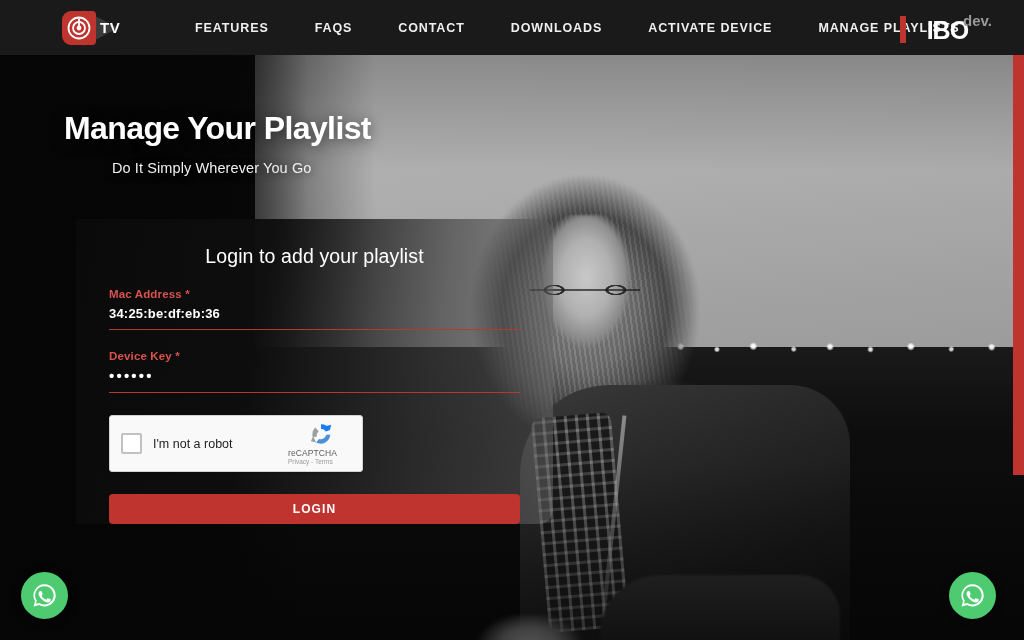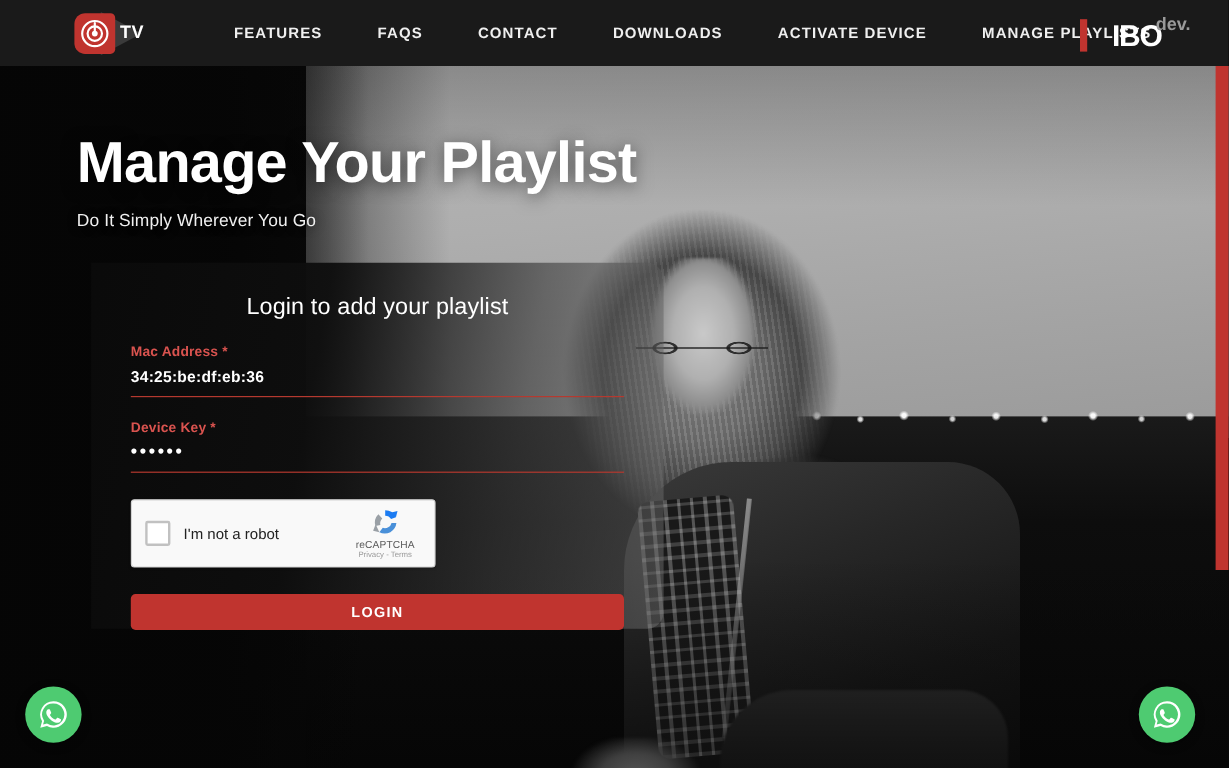--- a/index.html
+++ b/index.html
@@ -145,26 +145,27 @@
 
   
   .right-stripe {
     position: absolute; right: 0; top: 55px; width: 11px; height: 420px;
     background: #c0342f; z-index: 15;
   }
 
   
   .hero { position: absolute; left: 64px; top: 112px; z-index: 20; }
   .hero h1 {
-    color: #fff; font-size: 48px; font-weight: 700; letter-spacing: -.6px; line-height: 1.05;
+    color: #fff; font-size: 32px; font-weight: 700; letter-spacing: -.6px; line-height: 1.05;
     text-shadow: 0 2px 14px rgba(0,0,0,.55);
   }
   .hero p {
     color: #f0f0f0; font-size: 14.5px; font-weight: 400; margin-top: 14px; letter-spacing: .1px;
     text-shadow: 0 1px 8px rgba(0,0,0,.6);
+    margin-left: 48px;
   }
 
   
   .login-panel {
     position: absolute; left: 76px; top: 219px; width: 477px; height: 305px; z-index: 22;
     background: linear-gradient(100deg, rgba(10,10,10,.97) 0%, rgba(14,14,14,.96) 38%, rgba(60,60,60,.62) 72%, rgba(120,120,120,.45) 100%);
     border-radius: 0 14px 14px 0;
     padding: 0 33px;
   }
   .panel-title {
@@ -186,21 +187,21 @@
     margin-top: 22px; width: 254px; height: 57px; background: #f9f9f9;
     border: 1px solid #d3d3d3; border-radius: 3px;
     display: flex; align-items: center; position: relative;
     box-shadow: 0 1px 2px rgba(0,0,0,.18);
   }
   .rc-box {
     width: 21px; height: 21px; margin-left: 11px;
     border: 2px solid #c1c1c1; background: #fff; border-radius: 2px; cursor: pointer;
   }
   .rc-label { color: #222; font-size: 12.5px; margin-left: 11px; }
-  .rc-brand { position: absolute; right: 8px; top: 5px; width: 66px; text-align: center; }
+  .rc-brand { position: absolute; right: 8px; top: 5px; width: 66px; }
   .rc-logo { width: 100%; display: flex; justify-content: center; }
   .rc-name { color: #5c5c5c; font-size: 8.5px; margin-top: 1px; letter-spacing: .1px; }
   .rc-legal { color: #9a9a9a; font-size: 6.5px; margin-top: 0px; }
 
   
   .login-btn {
     margin-top: 22px; width: 100%; height: 30px; background: #c0342f;
     border: none; border-radius: 4px; color: #fff; font-size: 12px; font-weight: 700;
     letter-spacing: 1.1px; cursor: pointer; font-family: "Liberation Sans", sans-serif;
   }

